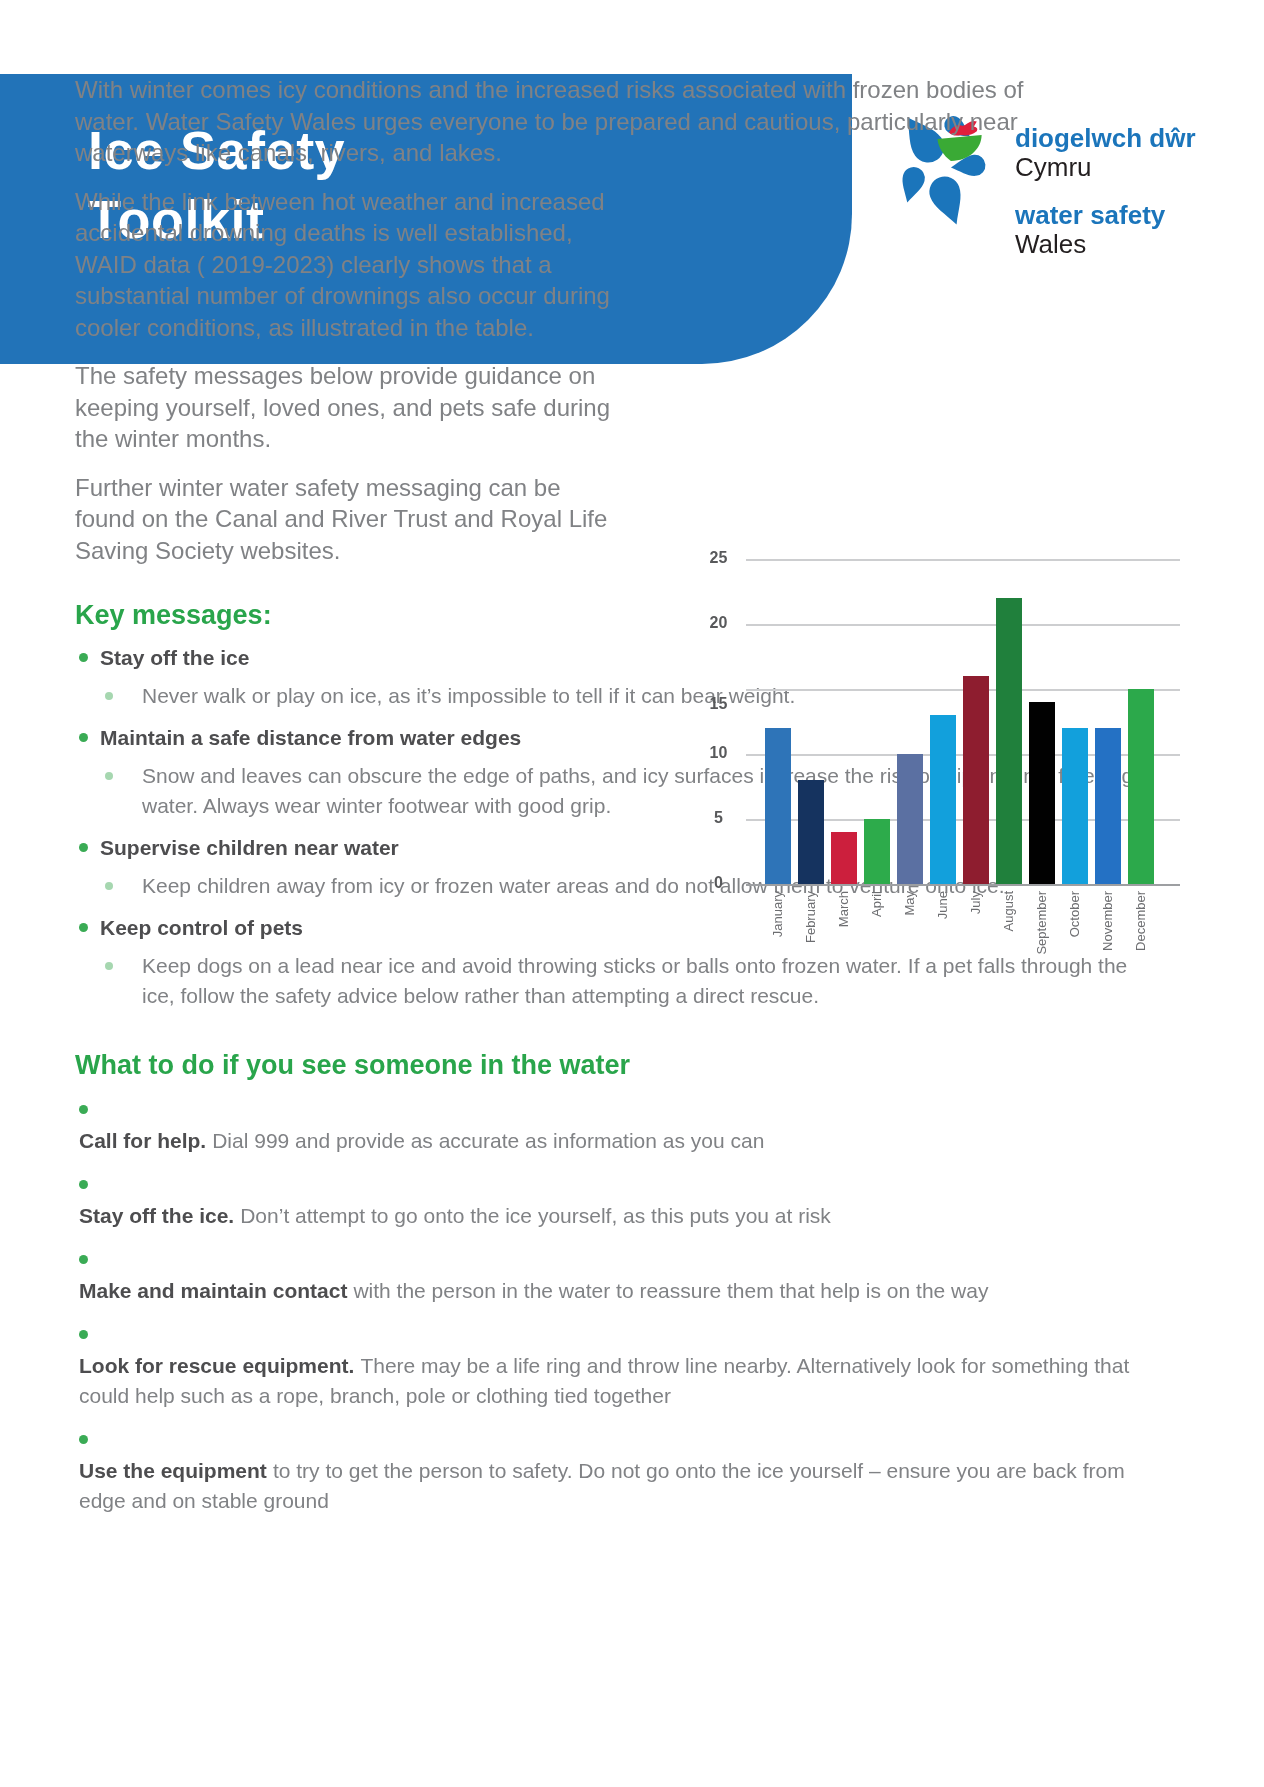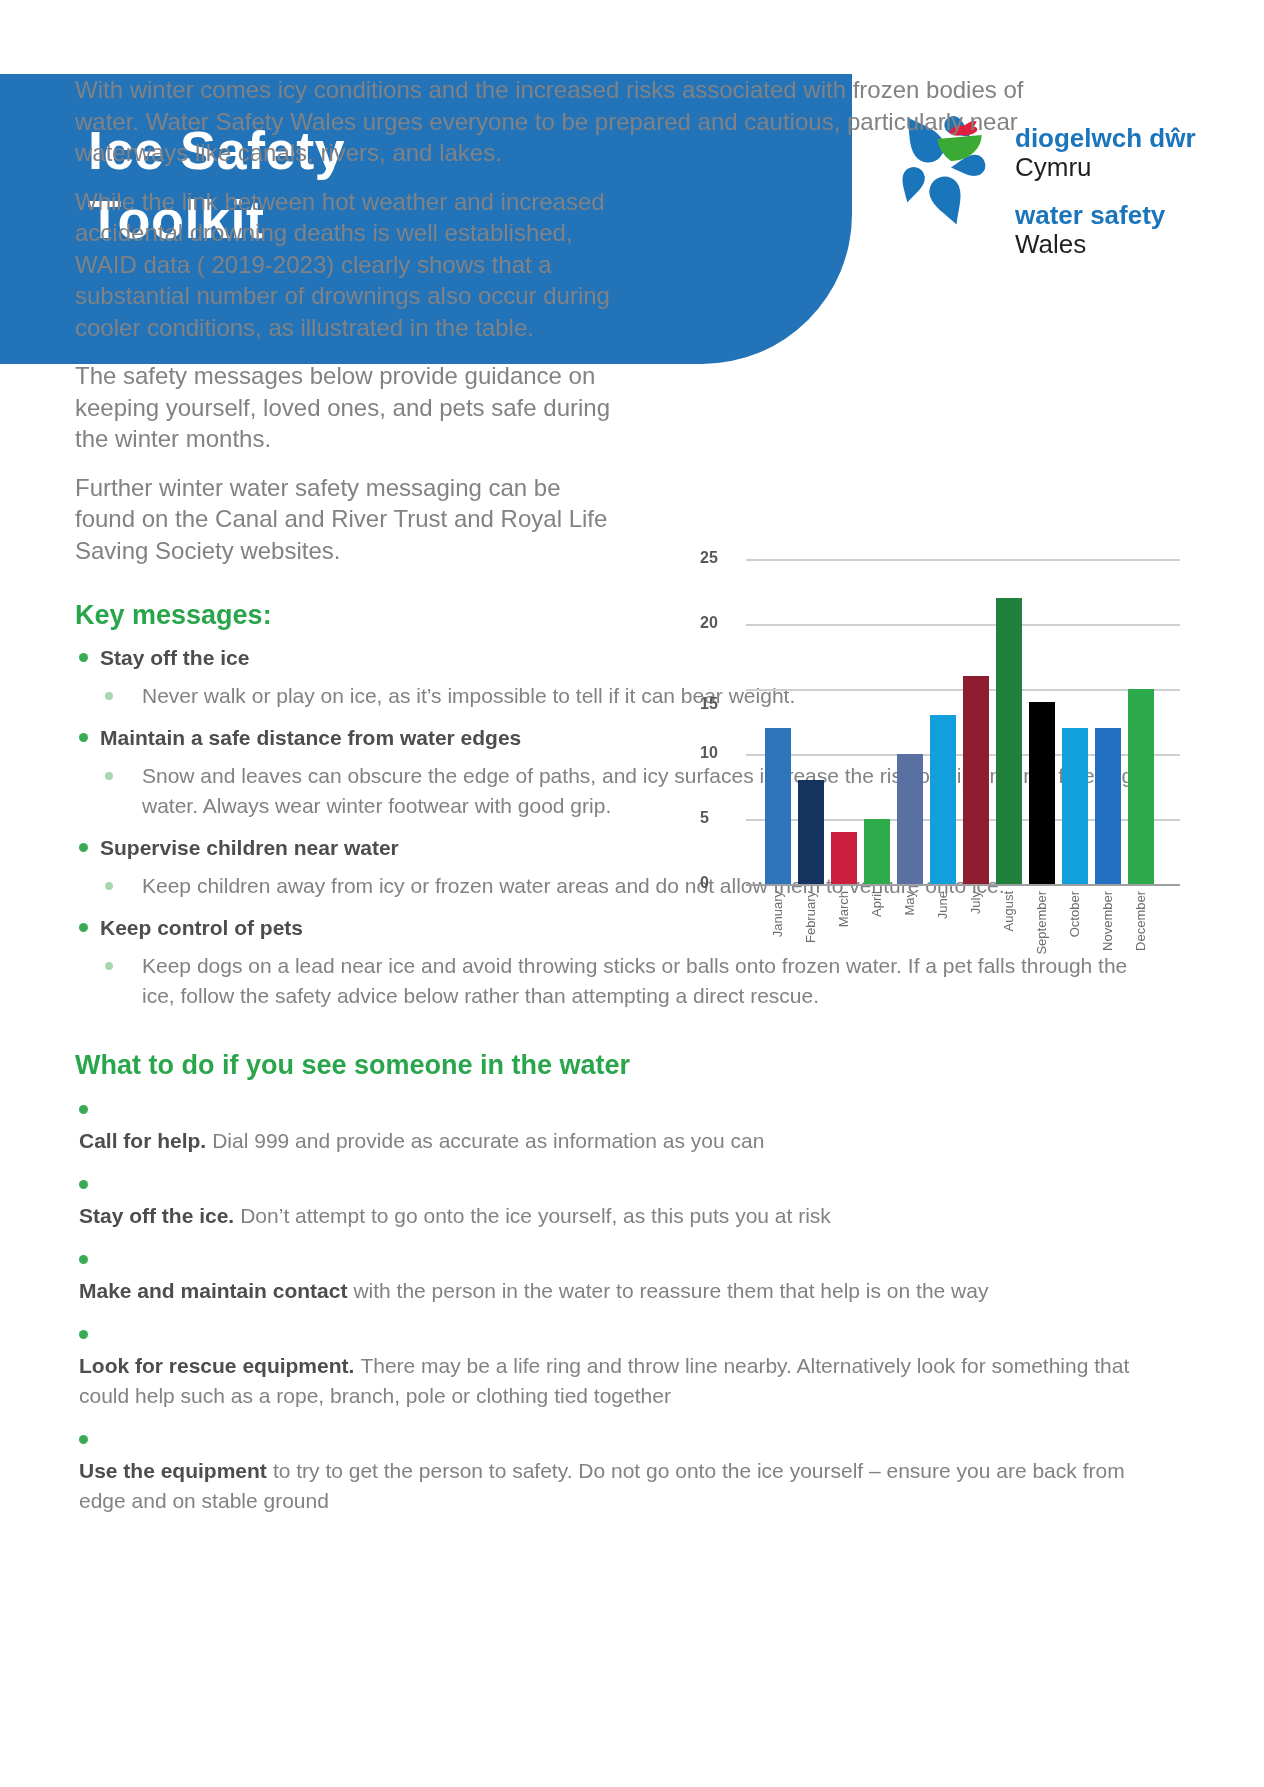--- a/index.html
+++ b/index.html
@@ -43,21 +43,21 @@
   .sub-row{display:flex;margin:10px 0 0 30px;gap:29px;}
   .sub-text{font-size:21px;line-height:30px;color:#808285;max-width:1020px;}
   .wtd-row{margin-top:15px;flex-direction:column;}
   .wtd-text{font-size:21px;line-height:30px;color:#808285;max-width:1075px;}
   .wtd-text .bold{font-weight:bold;color:#4d4d4f;margin-right:6px;}
 
   
   .chart{position:absolute;left:700px;top:420px;width:500px;height:475px;}
   .gridline{position:absolute;height:2px;background:#cdced0;}
   .gridline.axis{background:#9d9fa2;}
-  .ytick{position:absolute;left:0;width:37px;text-align:left;
+  .ytick{position:absolute;left:0;width:37px;text-align:center;
     font-size:16px;font-weight:bold;color:#58595b;}
   .bar{position:absolute;}
   .month{position:absolute;width:80px;height:16px;line-height:16px;
     font-size:13px;color:#6d6e71;text-align:right;transform:rotate(-90deg);}
 </style>
 </head>
 <body>
 
 <div class="page">
 

